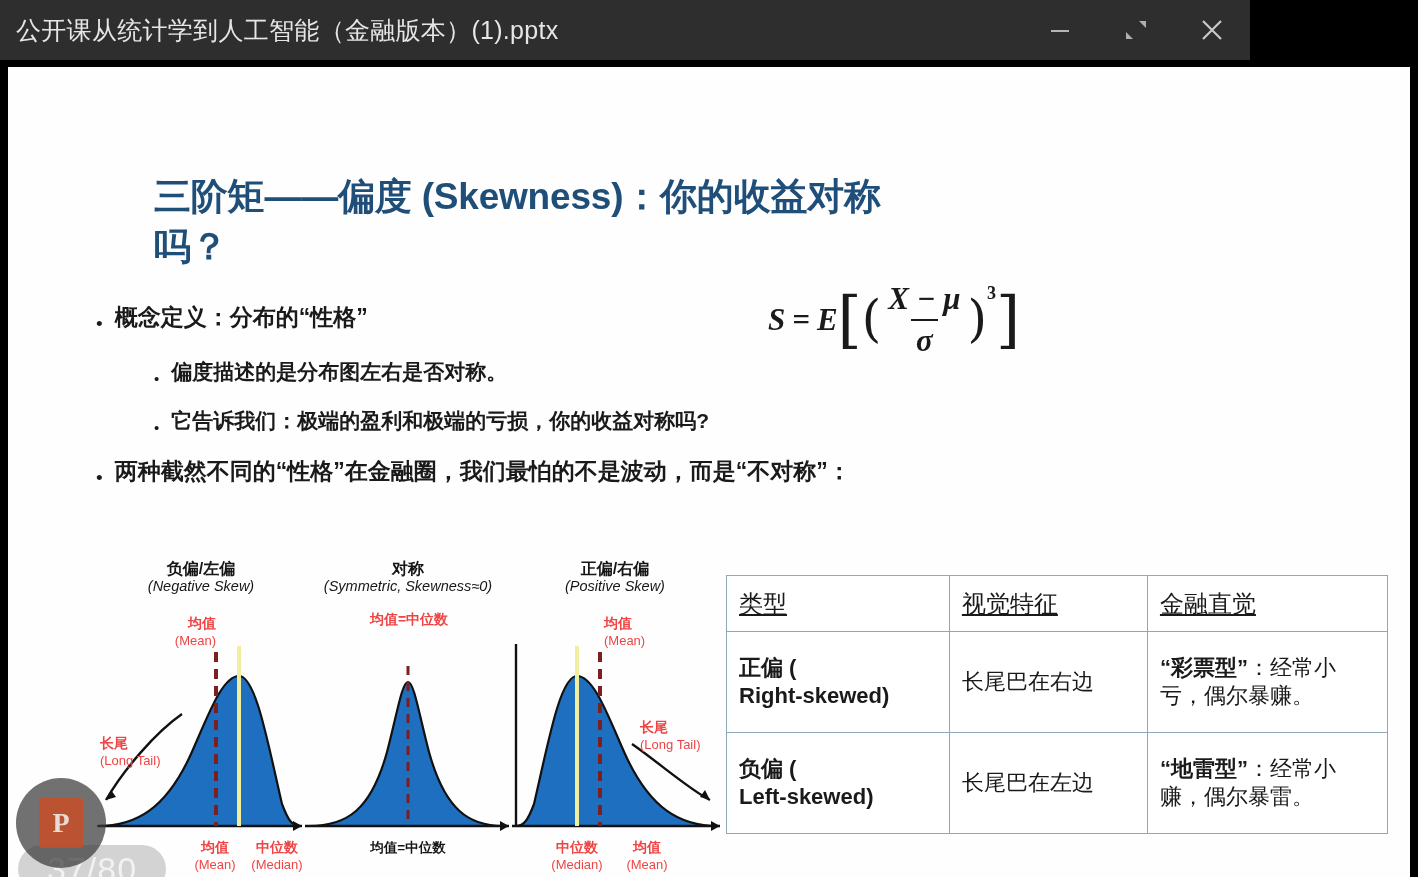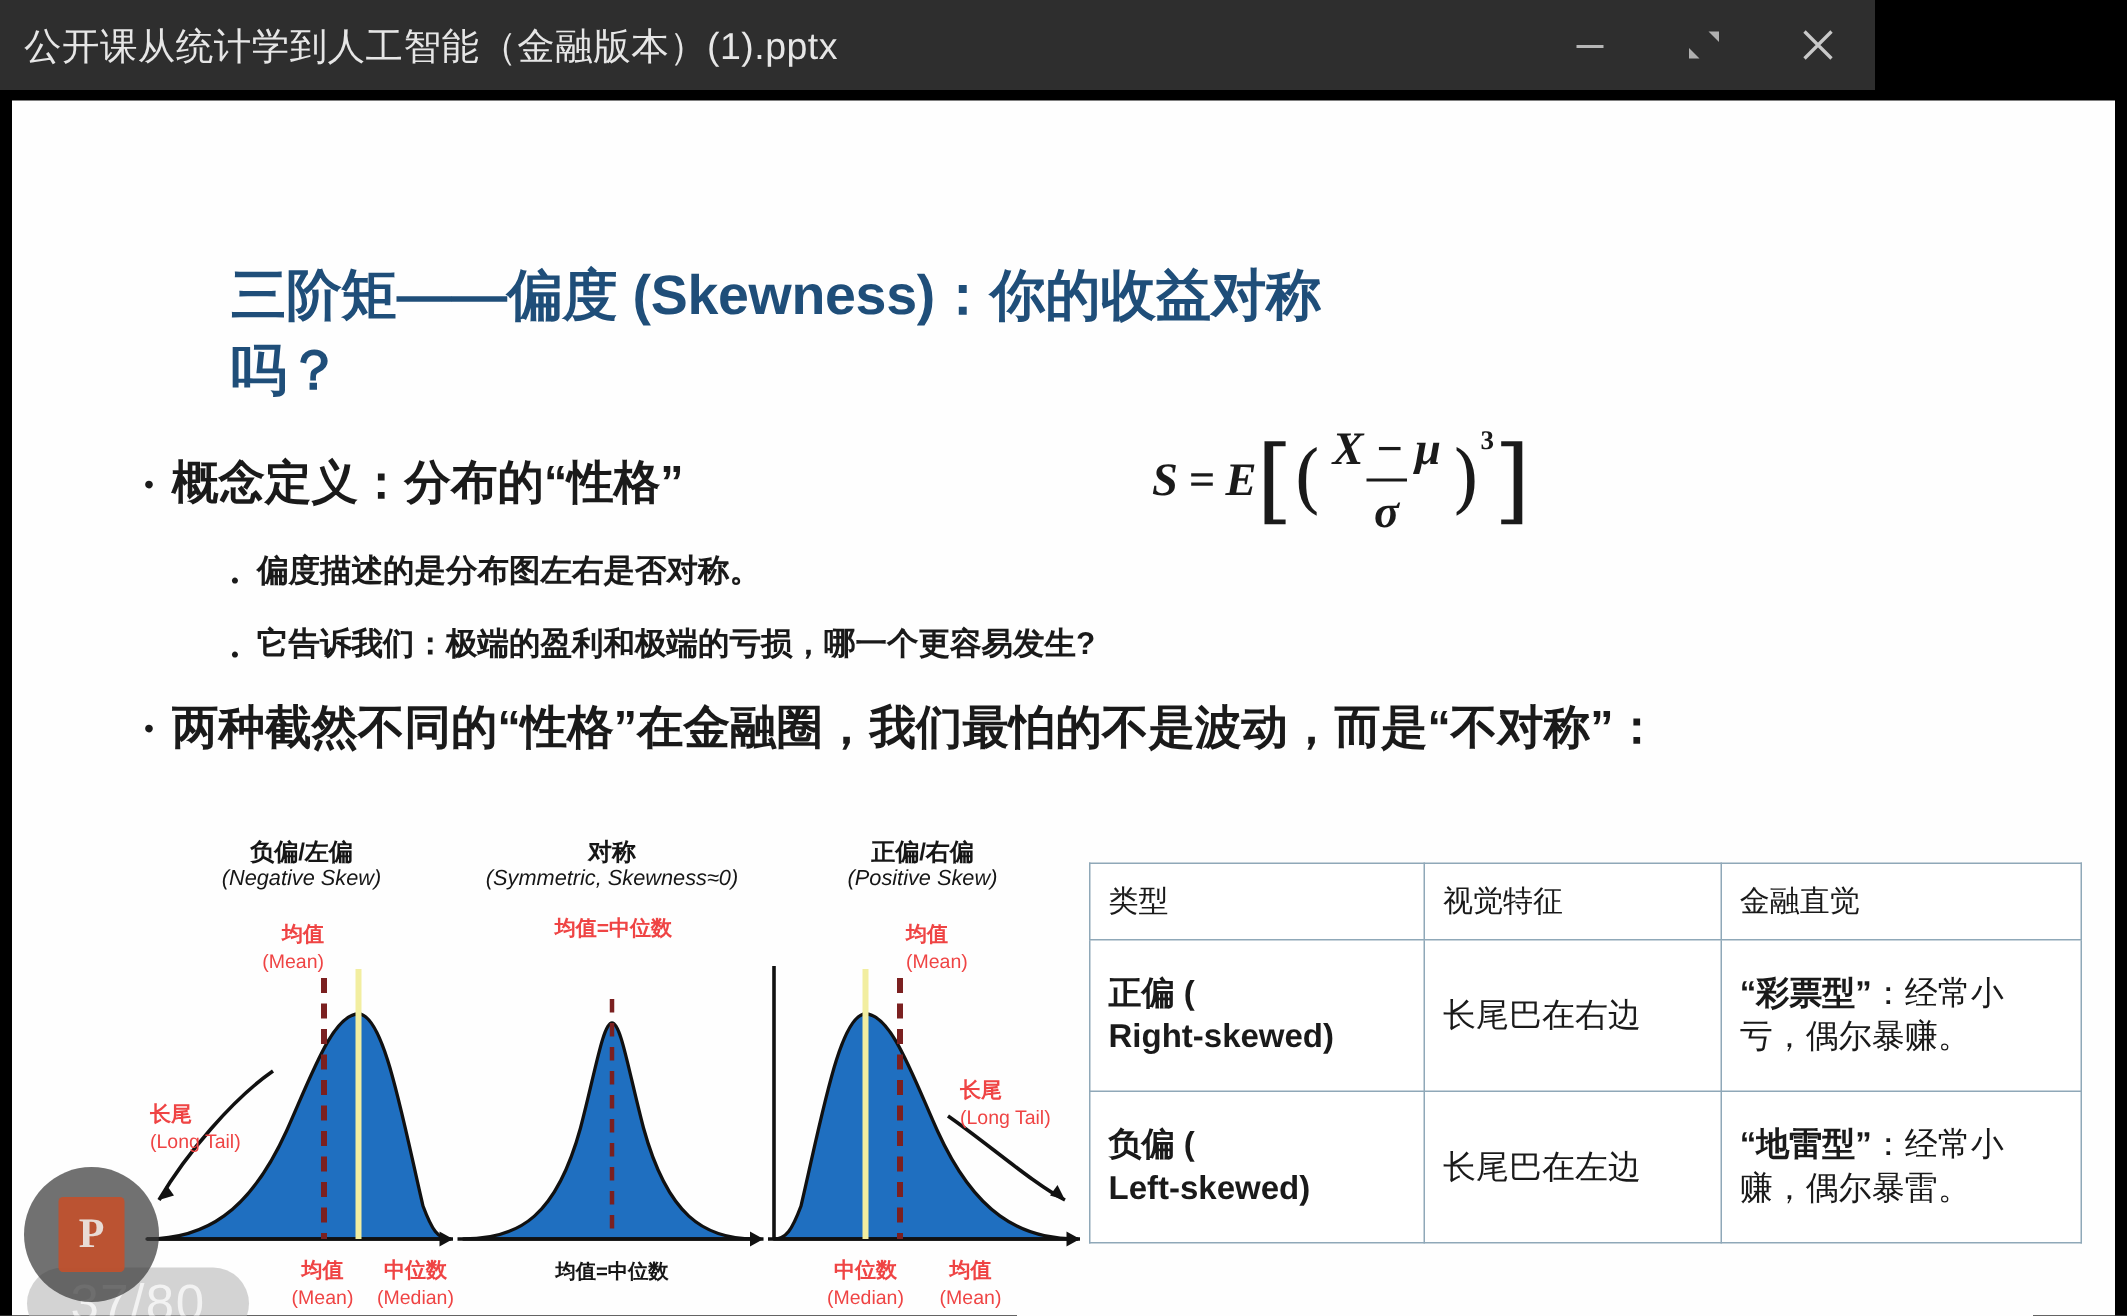--- a/index.html
+++ b/index.html
@@ -100,21 +100,21 @@
   .b-l1 { margin-bottom: 26px; }
   .b-l2 { margin-bottom: 22px; padding-left: 58px; }
   .b-dot {
     flex: none; color: #1a1a1a; line-height: 1;
     margin-right: 12px;
   }
   .b-l1 .b-dot { font-size: 19px; margin-top: 11px; }
   .b-l2 .b-dot { font-size: 15px; margin-top: 12px; }
   .b-txt {
     color: #1a1a1a; font-weight: bold;
-    font-size: 31px; line-height: 1.25;
+    font-size: 23px; line-height: 1.25;
     white-space: nowrap;
   }
   .b-l2 .b-txt { font-size: 21px; }
 
   
   .charts {
     position: absolute; left: 88px; top: 493px;
     width: 630px; height: 350px;
   }
   .chart { position: absolute; top: 0; width: 210px; height: 350px; }
@@ -144,21 +144,21 @@
     background: #fff;
   }
   .tbl td {
     border: 1.5px solid #8fa8b8;
     padding: 9px 12px;
     vertical-align: middle;
     color: #1a1a1a;
     font-size: 22px;
     line-height: 1.3;
   }
-  .tbl .hdr td { font-size: 20px; padding: 12px; }
+  .tbl .hdr td { font-size: 24px; padding: 12px; text-decoration: underline; }
   .tbl .c1 { width: 218px; }
   .tbl .c2 { width: 200px; }
   .tbl .c3 { width: 244px; }
   .tbl .strong { font-weight: bold; }
   .tbl .row-body td { height: 82px; }
 
   
   .page-pill {
     position: absolute; left: 18px; top: 845px;
     width: 148px; height: 48px;
@@ -238,21 +238,21 @@
     <div class="b-row b-l1">
       <span class="b-dot">•</span>
       <span class="b-txt">概念定义：分布的“性格”</span>
     </div>
     <div class="b-row b-l2">
       <span class="b-dot">•</span>
       <span class="b-txt">偏度描述的是分布图左右是否对称。</span>
     </div>
     <div class="b-row b-l2">
       <span class="b-dot">•</span>
-      <span class="b-txt">它告诉我们：极端的盈利和极端的亏损，哪一个更容易发生?</span>
+      <span class="b-txt">它告诉我们：极端的盈利和极端的亏损，你的收益对称吗?</span>
     </div>
     <div class="b-row b-l1">
       <span class="b-dot">•</span>
       <span class="b-txt">两种截然不同的“性格”在金融圈，我们最怕的不是波动，而是“不对称”：</span>
     </div>
   </div>
 
   <div class="charts">
 
     <div class="chart" style="left:0">

